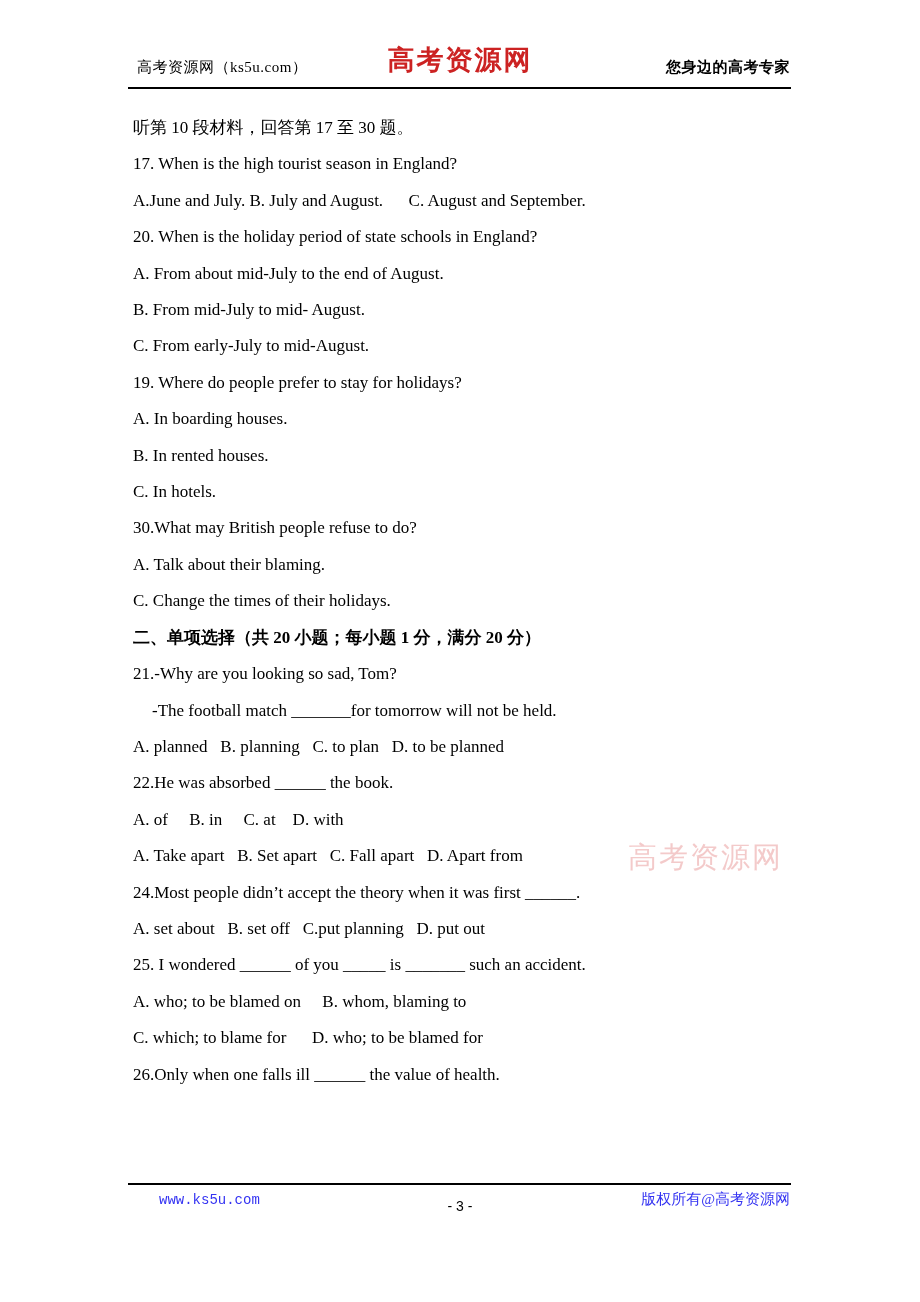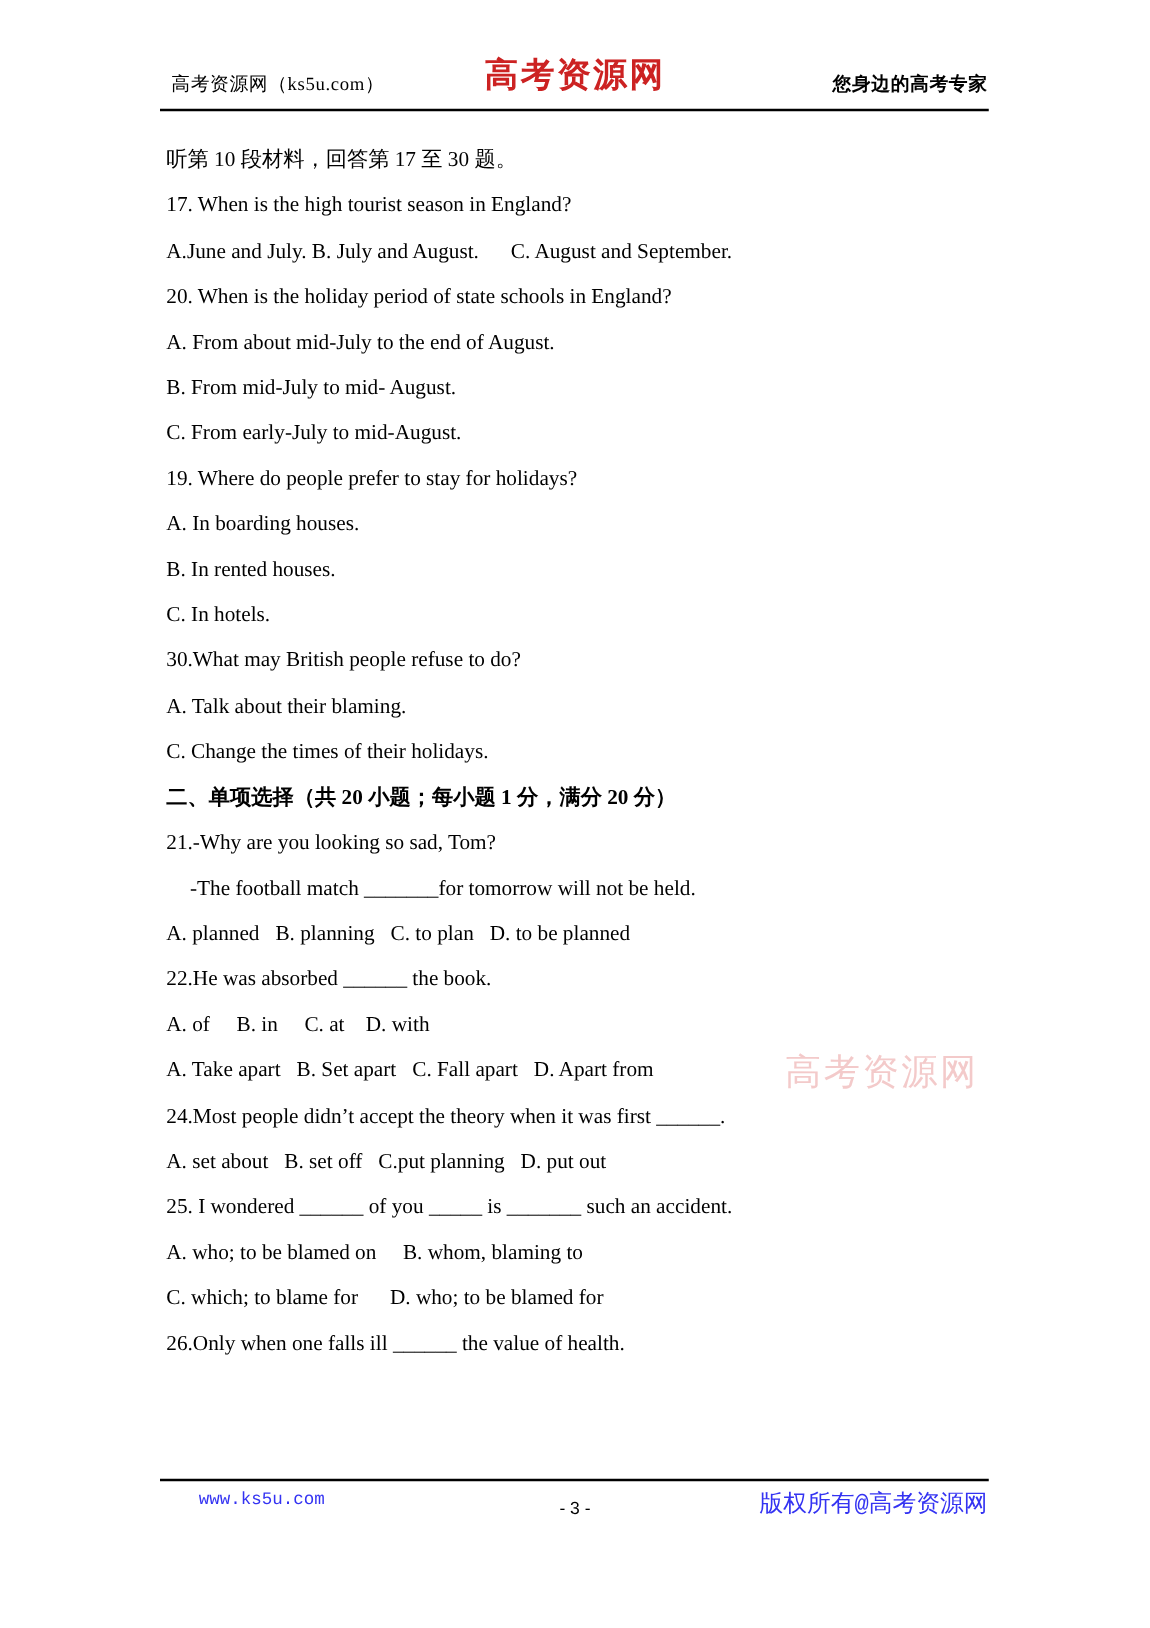--- a/index.html
+++ b/index.html
@@ -95,24 +95,23 @@
     right: 0;
     top: 1198px;
     text-align: center;
     font-size: 14px;
     font-family: "Liberation Sans", sans-serif;
   }
   .footer-right {
     position: absolute;
     right: 130px;
     top: 1190px;
-    font-size: 19px;
+    font-size: 15px;
     color: var(--link-blue, #3333ff);
     text-decoration: none;
-    font-family: Liberation Mono, monospace;
   }
 </style>
 </head>
 <body>
 
 <div class="header-left">高考资源网（ks5u.com）</div>
 
 <div class="header-logo">高考资源网</div>
 
 <div class="header-right">您身边的高考专家</div>

